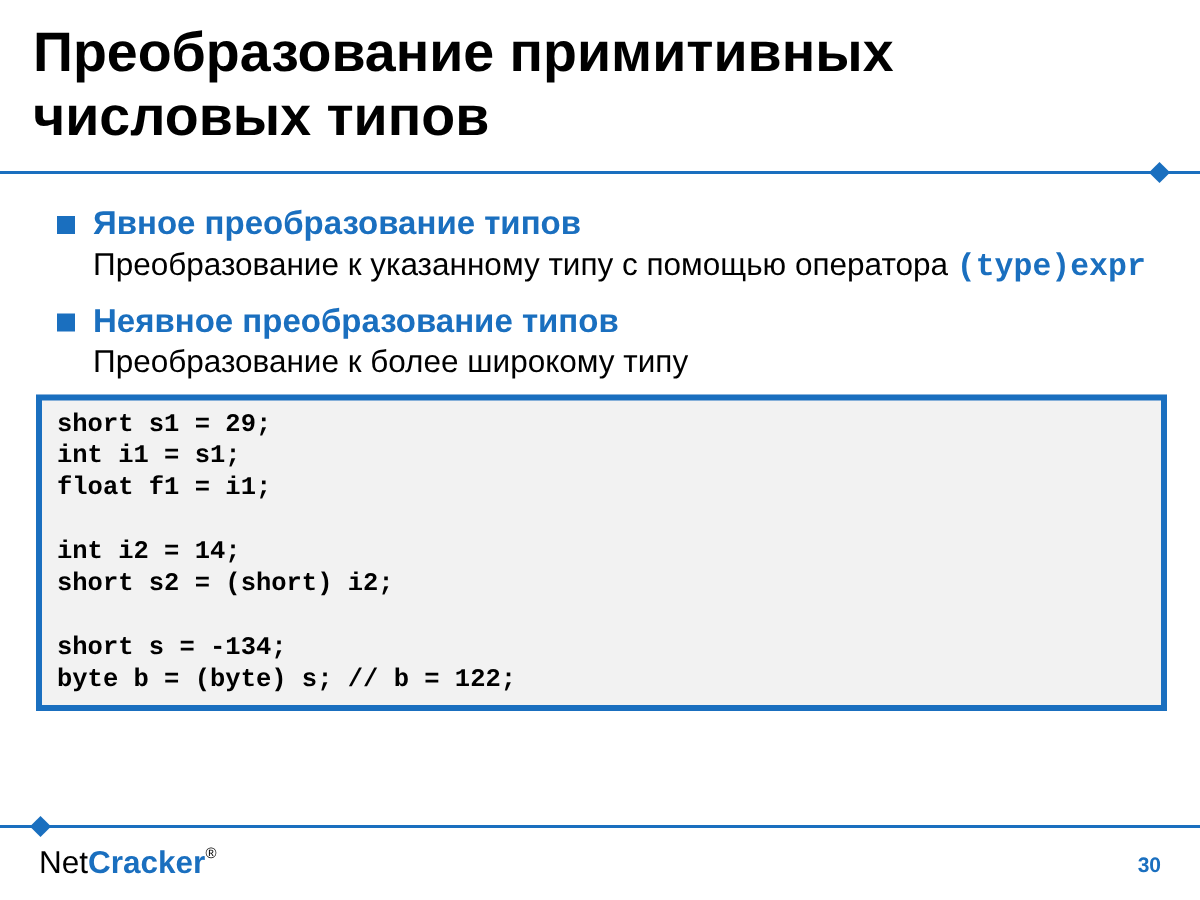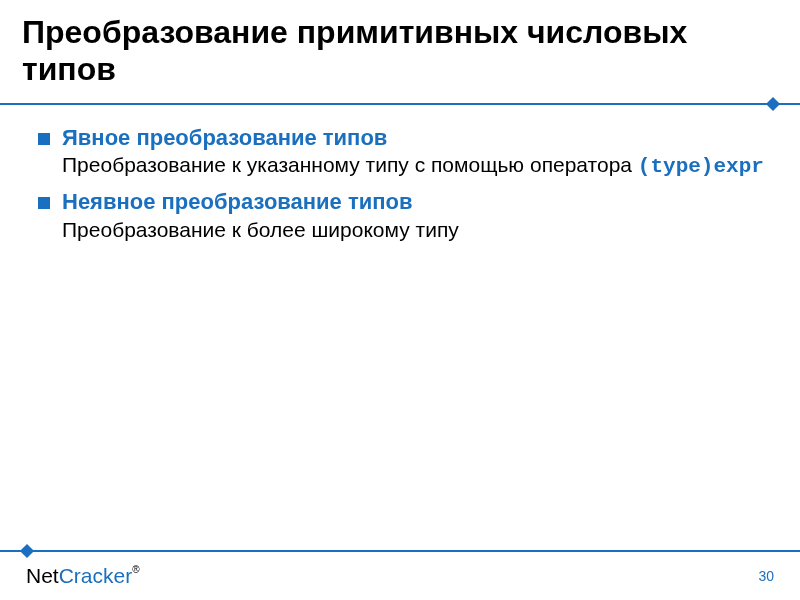--- a/index.html
+++ b/index.html
@@ -11,21 +11,21 @@
     position: relative;
     overflow: hidden;
   }
   .slide {
     width: 100%;
     height: 100%;
     padding: 14px 22px 0 22px;
     position: relative;
   }
   .title {
-    font-size: 32px;
+    font-size: 37px;
     font-weight: bold;
     color: #000;
     line-height: 1.15;
     margin-bottom: 14px;
   }
   .divider {
     position: relative;
     height: 4px;
     margin: 0 -22px 18px -22px;
   }
@@ -113,33 +113,33 @@
   }
   .logo {
     position: absolute;
     left: 26px;
     bottom: -8px;
     font-size: 21px;
     color: #000;
     font-family: Arial, sans-serif;
   }
   .logo .c {
-    font-weight: normal;
+    font-weight: bold;
     color: #1a6fbf;
   }
   .logo .reg {
     font-size: 10px;
     vertical-align: top;
   }
   .pagenum {
     position: absolute;
     right: 26px;
     bottom: -4px;
     font-size: 14px;
-    font-weight: normal;
+    font-weight: bold;
     color: #1a6fbf;
   }
 </style>
 </head>
 <body>
 
 <div class="slide">
 
   <h1 class="title">Преобразование примитивных числовых типов</h1>
 
@@ -155,20 +155,29 @@
         <div class="bullet-sub">
           <span>Преобразование к указанному типу с помощью оператора </span><span class="type-expr">(type)expr</span>
         </div>
       </li>
       <li class="bullet">
         <div class="bullet-title">Неявное преобразование типов</div>
         <div class="bullet-sub">Преобразование к более широкому типу</div>
       </li>
     </ul>
 
+    <div class="code-box">short s1 = 29;
+int i1 = s1;
+float f1 = i1;
+
+int i2 = 14;
+short s2 = (short) i2;
+
+short s = -134;
+byte b = (byte) s; // b = 122;</div>
   </div>
 
   <div class="footer">
     <div class="fline"></div>
     <div class="fdot"></div>
     <div class="logo">
       <span>Net</span><span class="c">Cracker</span><span class="reg">®</span>
     </div>
     <div class="pagenum">30</div>
   </div>

